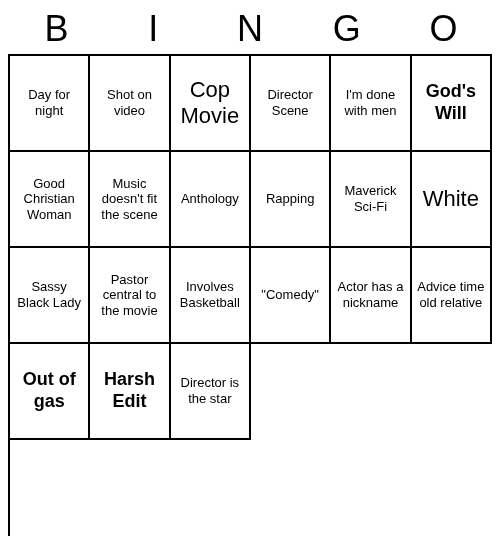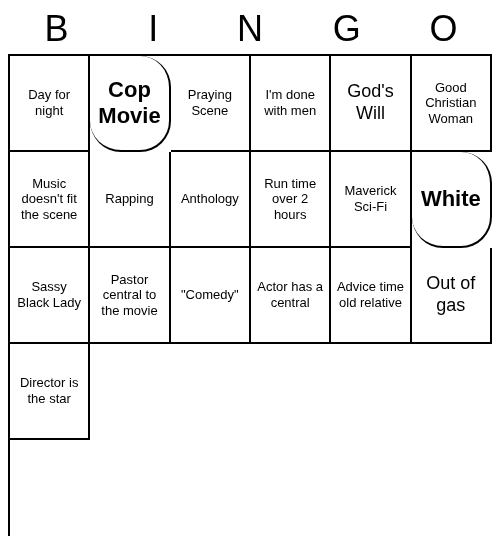--- a/index.html
+++ b/index.html
@@ -52,53 +52,54 @@
       justify-content: center;
       text-align: center;
       padding: 4px;
       min-height: 88px;
       font-size: 13px;
       line-height: 1.2;
     }
 
     .bingo-cell.large-text {
       font-size: 22px;
-      font-weight: bold;
-      border-radius: 31px;
+      font-weight: normal;
     }
 
     .bingo-cell.medium-large {
       font-size: 18px;
-      font-weight: normal;
+      font-weight: bold;
     }
   </style>
 </head>
 <body>
 
 <div class="bingo-title">
 <span class="bingo-letter">B</span>
     <span class="bingo-letter">I</span>
     <span class="bingo-letter">N</span>
     <span class="bingo-letter">G</span>
     <span class="bingo-letter">O</span>
   </div>
 
 <div class="bingo-grid">
 <div class="bingo-cell">Day for night</div>
+    <div class="bingo-cell">Shot on video</div>
     <div class="bingo-cell large-text">Cop Movie</div>
-    <div class="bingo-cell">Praying Scene</div>
+    <div class="bingo-cell">Director Scene</div>
     <div class="bingo-cell">I'm done with men</div>
     <div class="bingo-cell medium-large">God's Will</div>
     <div class="bingo-cell">Good Christian Woman</div>
     <div class="bingo-cell">Music doesn't fit the scene</div>
+    <div class="bingo-cell">Anthology</div>
     <div class="bingo-cell">Rapping</div>
-    <div class="bingo-cell">Anthology</div>
-    <div class="bingo-cell">Run time over 2 hours</div>
     <div class="bingo-cell">Maverick Sci-Fi</div>
     <div class="bingo-cell large-text">White</div>
     <div class="bingo-cell">Sassy Black Lady</div>
     <div class="bingo-cell">Pastor central to the movie</div>
+    <div class="bingo-cell">Involves Basketball</div>
     <div class="bingo-cell">"Comedy"</div>
-    <div class="bingo-cell">Actor has a central</div>
+    <div class="bingo-cell">Actor has a nickname</div>
     <div class="bingo-cell">Advice time old relative</div>
     <div class="bingo-cell medium-large">Out of gas</div>
+    <div class="bingo-cell medium-large">Harsh Edit</div>
     <div class="bingo-cell">Director is the star</div>
   </div>
 
 </body></html>

